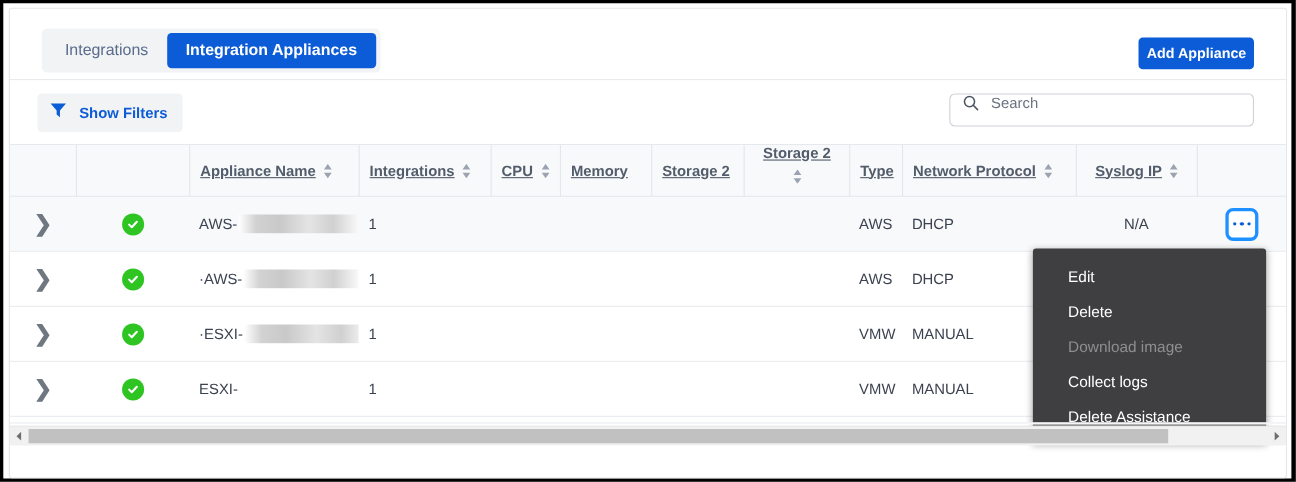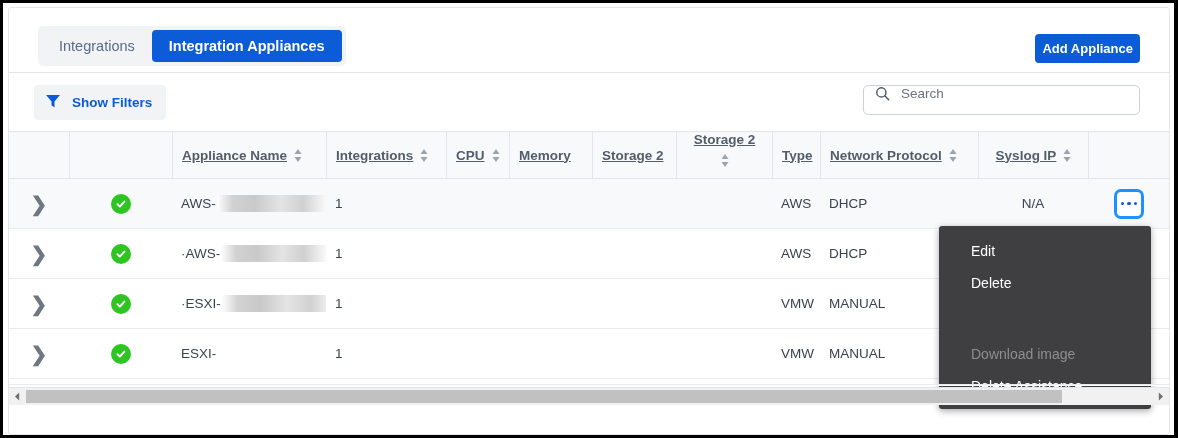--- a/index.html
+++ b/index.html
@@ -267,21 +267,21 @@
   .mi {
     height: 32px;
     display: flex;
     align-items: center;
     padding: 0 16px;
     font-size: 14px;
     color: #ffffff;
     cursor: pointer;
     white-space: nowrap;
   }
-  .mi.disabled { color: #8e8e90; cursor: default; margin-top: 39px; }
+  .mi.disabled { color: #8e8e90; cursor: default; }
   .mi.highlight {
     border: 3px solid #f5a623;
     height: 36px;
     padding: 0 13px;
     margin: 0;
   }
 
   
   .hscroll {
     position: absolute;
@@ -553,20 +553,21 @@
           <div class="cell c-act"></div>
         </div>
       </div>
 
     <div class="tbl-bottom-edge"></div>
 
     <div class="ctxmenu" id="ctxmenu">
         <div class="mi">Edit</div>
         <div class="mi">Delete</div>
         <div class="mi disabled">Download image</div>
+        <div class="mi">Collect logs</div>
         <div class="mi">Delete Assistance</div>
       </div>
 
     <div class="hscroll">
       <div class="sb-btn">
         <svg width="9" height="9" viewBox="0 0 9 9">
             <path d="M6.2 0.6 L2 4.5 L6.2 8.4 Z" fill="#6e6e6e"></path>
           </svg>
       </div>
       <div class="sb-track">

